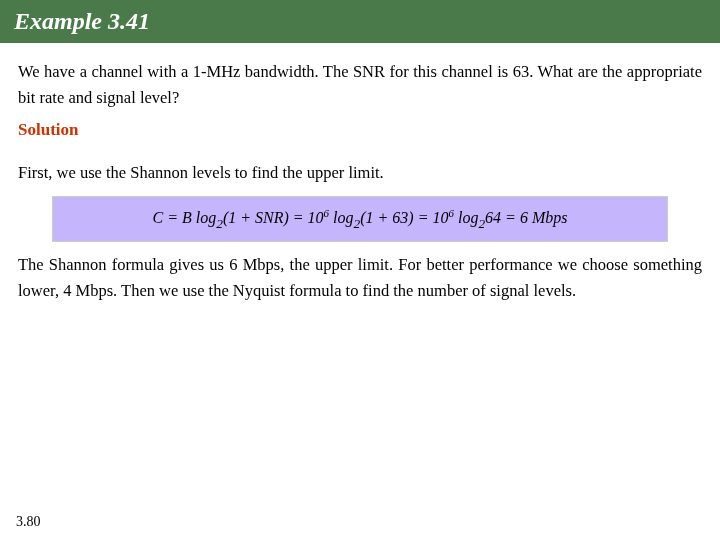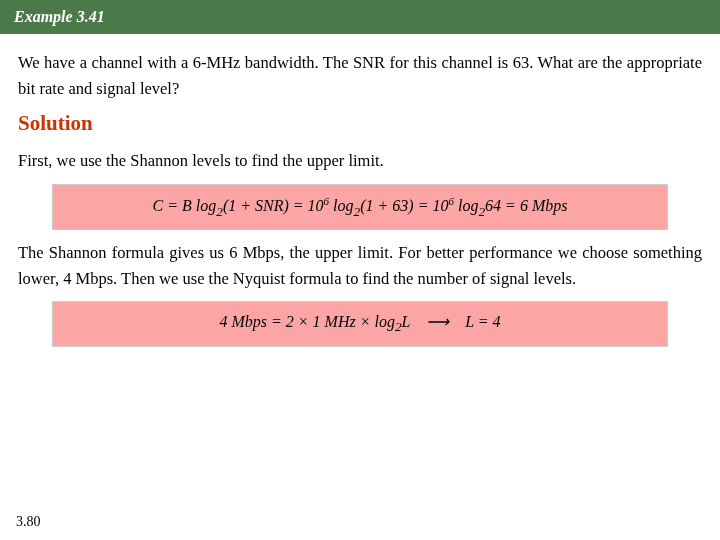--- a/index.html
+++ b/index.html
@@ -19,47 +19,47 @@
 
     .header-bar {
       background-color: #4a7a4a;
       padding: 8px 14px;
       display: flex;
       align-items: center;
     }
 
     .header-title {
       color: #ffffff;
-      font-size: 16px;
+      font-size: 24px;
       font-style: italic;
       font-weight: bold;
     }
 
     .content {
       padding: 16px 18px 10px 18px;
     }
 
     .paragraph {
       font-size: 16.5px;
       line-height: 1.55;
       text-align: justify;
       color: #000000;
       margin-bottom: 10px;
     }
 
     .solution-label {
       color: #cc3300;
-      font-size: 21px;
+      font-size: 17px;
       font-weight: bold;
-      margin-bottom: 12px;
+      margin-bottom: 20px;
     }
 
     .formula-box {
       border: 1px solid #cccccc;
-      background: #fca5a5;
+      background: #c4b5fd;
       display: flex;
       justify-content: center;
       align-items: center;
       padding: 10px 8px;
       margin: 10px auto;
       width: 90%;
     }
 
     .formula-img {
       font-family: 'Times New Roman', Times, serif;
@@ -86,34 +86,29 @@
   </style>
 </head>
 <body>
 
 <div class="header-bar">
   <span class="header-title">Example 3.41</span>
 </div>
 
 <div class="content">
 
-  <p class="paragraph">We have a channel with a 6-MHz bandwidth. The SNR for this channel is 63. What are the appropriate bit rate and signal level?</p>
+  <p class="paragraph">We have a channel with a 1-MHz bandwidth. The SNR for this channel is 63. What are the appropriate bit rate and signal level?</p>
 
   <div class="solution-label">Solution</div>
   <p class="paragraph">First, we use the Shannon levels to find the upper limit.</p>
 
   <div class="formula-box">
     <span class="formula-img">
       <i>C</i> = <i>B</i> log<sub>2</sub>(1 + SNR) = 10<sup>6</sup> log<sub>2</sub>(1 + 63) = 10<sup>6</sup> log<sub>2</sub>64 = 6 Mbps
     </span>
   </div>
 
   <p class="paragraph second-paragraph">The Shannon formula gives us 6 Mbps, the upper limit. For better performance we choose something lower, 4 Mbps. Then we use the Nyquist formula to find the number of signal levels.</p>
 
-  <div class="formula-box">
-    <span class="formula-img">
-      4 Mbps = 2 × 1 MHz × log<sub>2</sub><i>L</i> &nbsp;&nbsp; ⟶ &nbsp;&nbsp; <i>L</i> = 4
-    </span>
-  </div>
 
 </div>
 
 <div class="footer-page">3.80</div>
 
 </body></html>

